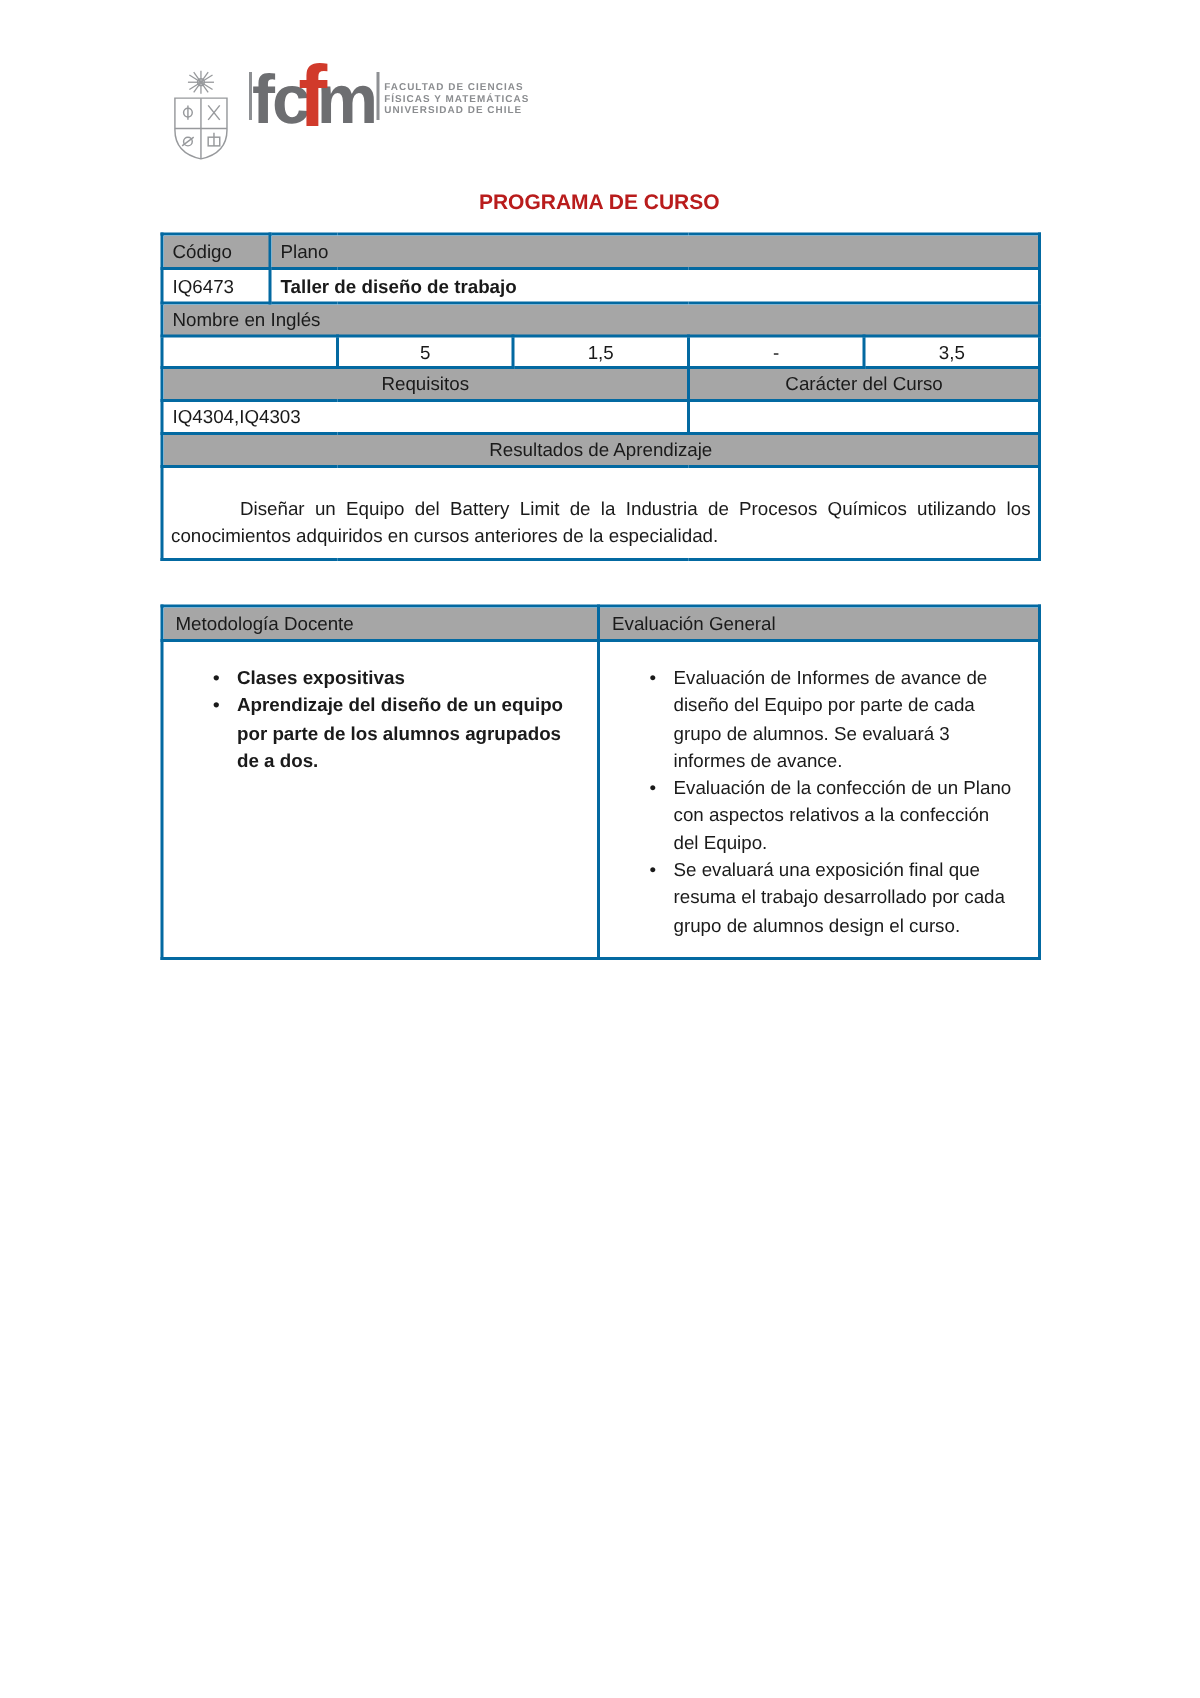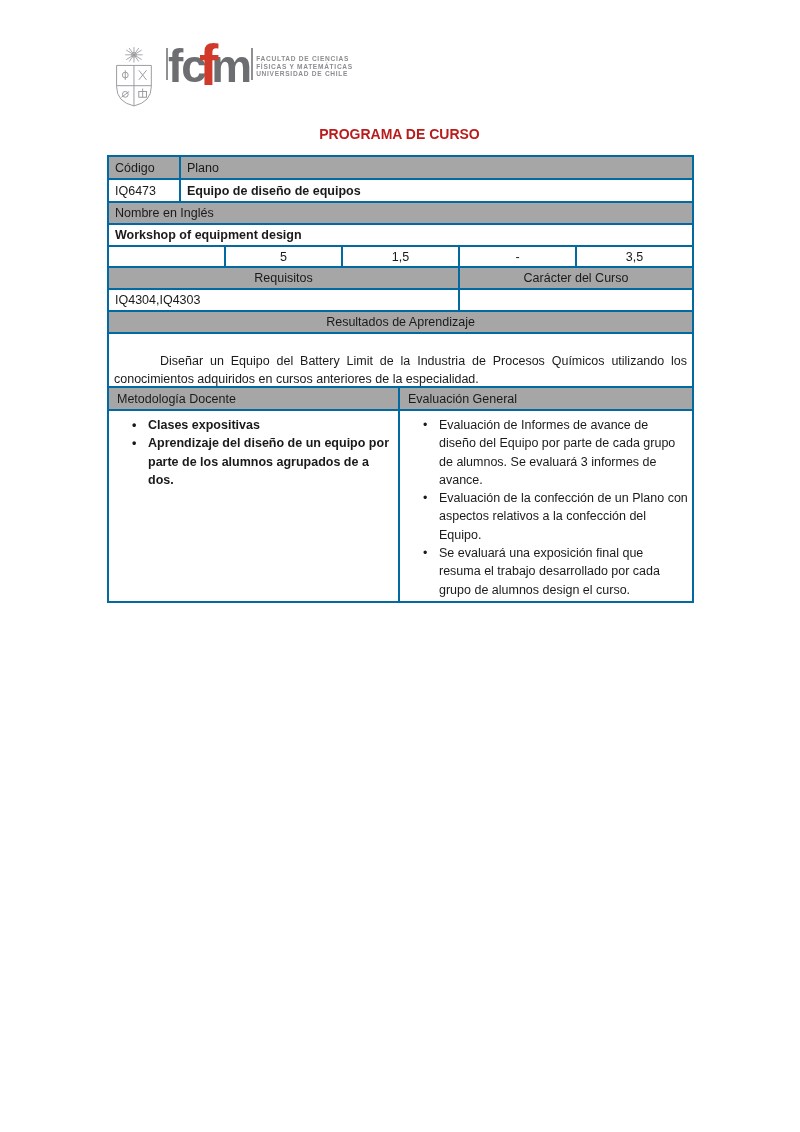--- a/index.html
+++ b/index.html
@@ -18,33 +18,33 @@
   .wm-left{margin-left:2px;}
   .wm-right{margin-right:3px;margin-left:1px;}
   .logo-caption{margin-top:9px;font-size:6.6px;line-height:7.6px;letter-spacing:0.7px;color:#8b8d90;font-weight:bold;}
   
   .doc-title{position:absolute;left:107px;top:126px;width:585px;text-align:center;
     font-size:14px;font-weight:bold;color:#b91c1c;}
   
   table{border-collapse:collapse;table-layout:fixed;width:585px;}
   td{border:2px solid #0369a1;font-size:12.5px;padding:0 6px;overflow:hidden;}
   .t1{position:absolute;left:107px;top:155px;}
-  .t2{position:absolute;left:107px;top:386px;padding-left:40px;}
+  .t2{position:absolute;left:107px;top:403px;padding-left:40px;}
   .gray{background:#a6a6a6;}
   .c{text-align:center;}
   .b{font-weight:bold;}
   .h21{height:21px;}
   .h20{height:20px;}
   .h19{height:19px;}
   .hdr2{height:34px;text-align:center;vertical-align:middle;white-space:pre-line;line-height:15.5px;padding:0 4px;}
   .results-par{height:38px;vertical-align:top;text-align:justify;padding:18px 5px 4px 5px;
     text-indent:46px;line-height:18px;}
   .t2 .head{height:21px;padding-left:8px;}
   .t2 .bodycell{height:183px;vertical-align:top;padding:3px 2px 0 8px;}
-  ul.blist{margin:2px;padding:0 0 0 29px;list-style:none;}
+  ul.blist{margin:12px;padding:0 0 0 29px;list-style:none;}
   ul.blist li{position:relative;line-height:18.3px;margin:0;}
   ul.blist li::before{content:"\2022";position:absolute;left:-16px;}
   .meth li{font-weight:bold;}
 </style>
 </head>
 <body>
 
 <div class="page">
 
   <div class="logo">
@@ -100,27 +100,24 @@
         <col style="width:117px">
         <col style="width:117px">
     </colgroup>
     <tbody>
         <tr>
       <td class="gray h21">Código</td>
       <td class="gray h21" colspan="5">Plano</td>
     </tr>
     <tr>
       <td class="h21">IQ6473</td>
-      <td class="h21 b" colspan="5">Equipo de diseño de equipos</td>
+      <td class="h21 b" colspan="5">Taller de diseño de trabajo</td>
     </tr>
     <tr>
       <td class="gray h20" colspan="6">Nombre en Inglés</td>
-    </tr>
-    <tr>
-      <td class="h20 b" colspan="6">Workshop of equipment  design</td>
     </tr>
     <tr>
       <td class="h19 c" colspan="2"></td>
       <td class="h19 c">5</td>
       <td class="h19 c">1,5</td>
       <td class="h19 c">-</td>
       <td class="h19 c">3,5</td>
     </tr>
     <tr>
       <td class="gray h20 c" colspan="4">Requisitos</td>

